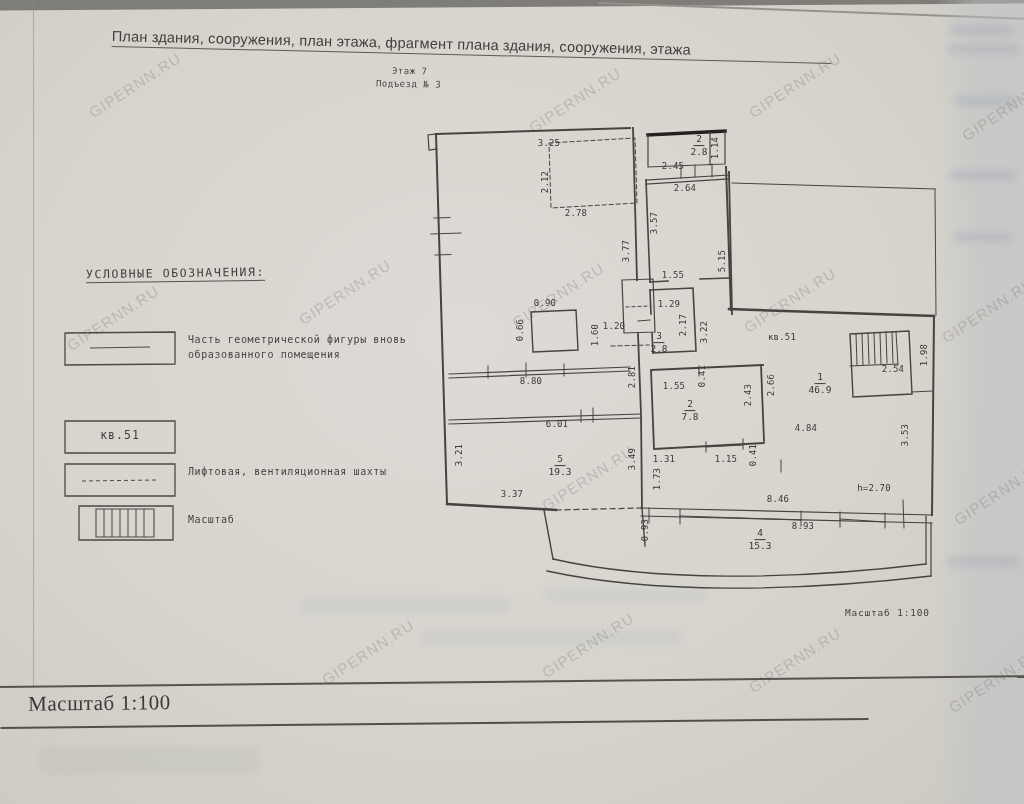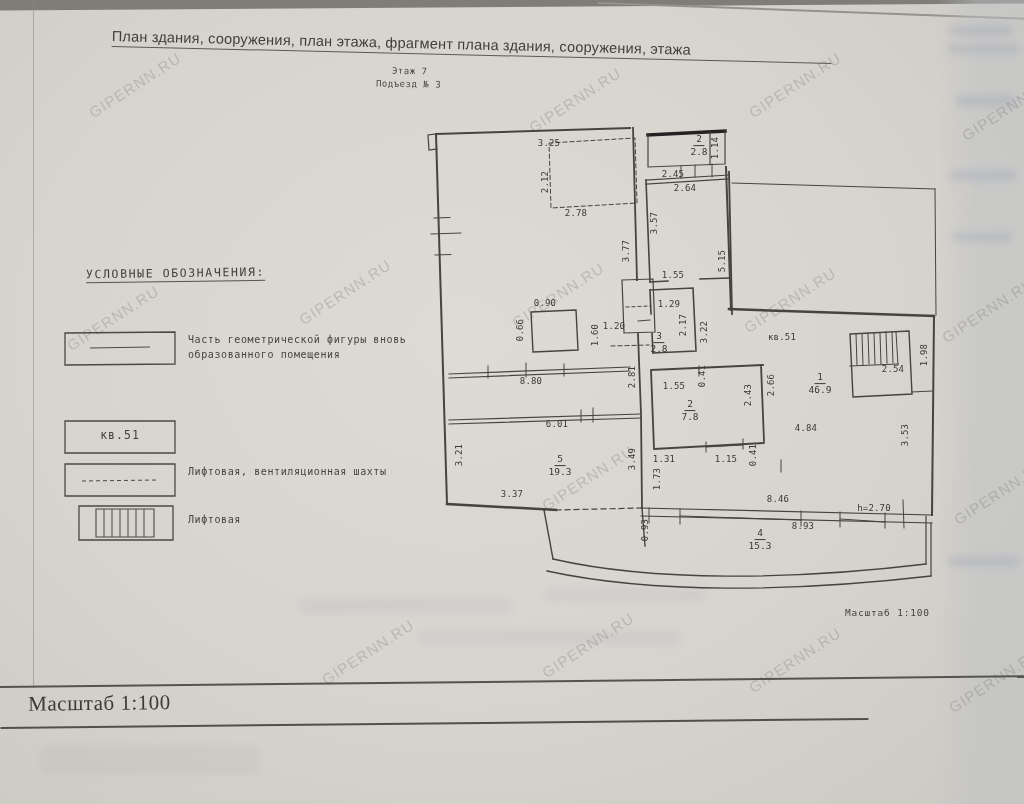--- a/index.html
+++ b/index.html
@@ -138,21 +138,21 @@
   <div class="lg-row" style="top:488px;">
     <div class="lg-box" style="left:14px;">
       <svg width="96" height="36">
           <g stroke="#4a4944" fill="none">
         <path d="M1,1 L95,1 L95,35 L1,35 Z" stroke-width="1.3"></path>
         <path d="M18,4 L76,4 L76,32 L18,32 Z" stroke-width="1.1"></path>
         <path d="M26,4 L26,32 M34,4 L34,32 M42,4 L42,32 M50,4 L50,32 M58,4 L58,32 M66,4 L66,32" stroke-width="1"></path>
       </g>
         </svg>
     </div>
-    <div class="lg-label" style="top:8px;">Лифтовая</div>
+    <div class="lg-label" style="top:8px;">Масштаб</div>
   </div>
 
   <div id="plan">
     <svg width="510" height="475" viewBox="0 0 510 475">
       <g stroke="#45443f" fill="none" stroke-linecap="square">
 
         <path d="M3,16 L197,10" stroke-width="2"></path>
         <path d="M3,16 L14,386" stroke-width="2"></path>
         <path d="M3,16 l-8,1 l1,15 l8,-1" stroke-width="1.2"></path>
         <path d="M-2,116 l30,-1 M1,100 l16,-0.5 M2,137 l16,-0.5" stroke-width="1"></path>
@@ -222,21 +222,21 @@
         <span class="dim" style="left: 112px; top: 185px;">0.90</span>
         <span class="dim vert" style="left: 87px; top: 212px;">0.66</span>
         <span class="dim" style="left: 181px; top: 208px;">1.20</span>
         <span class="dim vert" style="left: 162px; top: 217px;">1.60</span>
         <span class="dim" style="left: 98px; top: 263px;">8.80</span>
         <span class="dim" style="left: 124px; top: 306px;">6.01</span>
         <span class="dim vert" style="left: 26px; top: 337px;">3.21</span>
         <span class="dim" style="left: 79px; top: 376px;">3.37</span>
         <span class="dim vert" style="left: 199px; top: 341px;">3.49</span>
         <span class="dim vert" style="left: 199px; top: 259px;">2.81</span>
-        <span class="dim" style="left: 240px; top: 56px;">2.45</span>
+        <span class="dim" style="left: 240px; top: 48px;">2.45</span>
         <span class="dim vert" style="left: 282px; top: 30px;">1.14</span>
         <span class="dim" style="left: 252px; top: 70px;">2.64</span>
         <span class="dim vert" style="left: 221px; top: 105px;">3.57</span>
         <span class="dim vert" style="left: 289px; top: 143px;">5.15</span>
         <span class="dim" style="left: 240px; top: 157px;">1.55</span>
         <span class="dim" style="left: 236px; top: 186px;">1.29</span>
         <span class="dim vert" style="left: 250px; top: 207px;">2.17</span>
         <span class="dim vert" style="left: 271px; top: 214px;">3.22</span>
         <span class="dim" style="left: 241px; top: 268px;">1.55</span>
         <span class="dim vert" style="left: 269px; top: 258px;">0.41</span>
@@ -245,21 +245,21 @@
         <span class="dim" style="left: 231px; top: 341px; text-align: right;">1.31</span>
         <span class="dim" style="left: 293px; top: 341px;">1.15</span>
         <span class="dim vert" style="left: 320px; top: 337px;">0.41</span>
         <span class="dim vert" style="left: 224px; top: 361px;">1.73</span>
         <span class="dim vert" style="left: 212px; top: 412px;">0.93</span>
         <span class="dim" style="left: 349px; top: 219px;">кв.51</span>
         <span class="dim" style="left: 373px; top: 310px;">4.84</span>
         <span class="dim vert" style="left: 472px; top: 317px;">3.53</span>
         <span class="dim" style="left: 460px; top: 251px;">2.54</span>
         <span class="dim vert" style="left: 491px; top: 237px;">1.98</span>
-        <span class="dim" style="left: 441px; top: 370px; margin-top: 20px;">h=2.70</span>
+        <span class="dim" style="left: 441px; top: 370px;">h=2.70</span>
         <span class="dim" style="left: 345px; top: 381px;">8.46</span>
         <span class="dim" style="left: 370px; top: 408px;">8.93</span>
         <span class="frac" style="left: 387px; top: 266px;">
           <span class="num">1</span>
           <span class="den">46.9</span>
         </span>
         <span class="frac" style="left: 257px; top: 293px;">
           <span class="num">2</span>
           <span class="den">7.8</span>
         </span>

